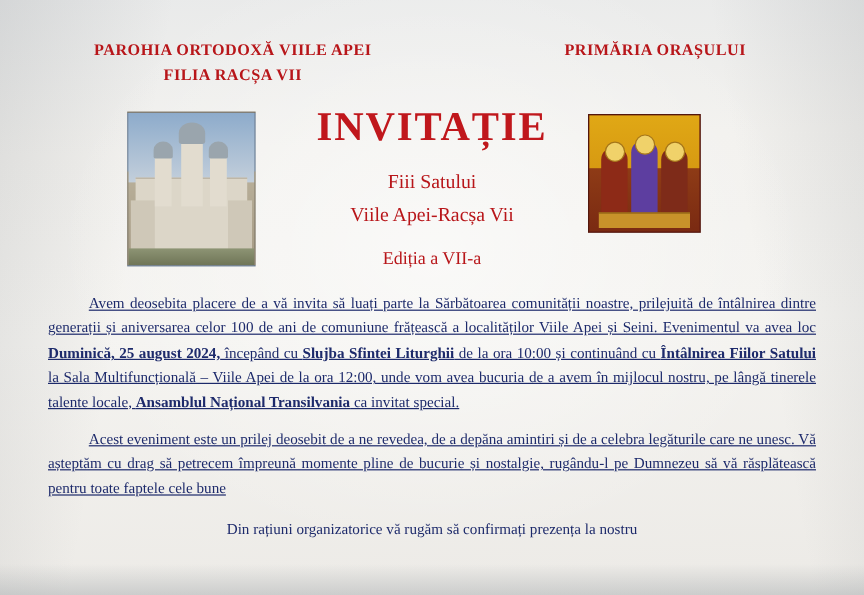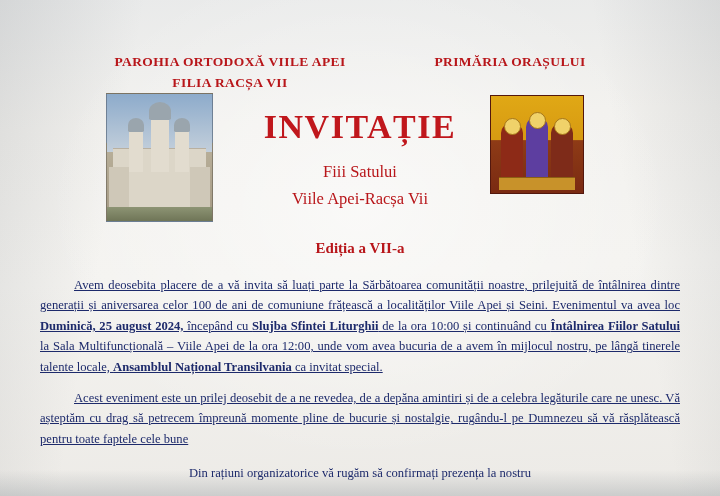--- a/index.html
+++ b/index.html
@@ -46,23 +46,23 @@
 
   .content {
     position: relative;
     z-index: 6;
     padding: 0;
   }
 
   
   .header {
     display: flex;
-    justify-content: center;
+    justify-content: space-between;
     align-items: flex-start;
-    padding: 52px 44px 0 44px;
+    padding: 32px 44px 0 44px;
   }
   .org {
     color: #b8161a;
     font-weight: bold;
     font-size: 13.5px;
     letter-spacing: 0.4px;
     line-height: 1.55;
     text-align: center;
     text-transform: uppercase;
   }
@@ -83,22 +83,21 @@
   }
   .subtitle {
     color: #b8161a;
     font-size: 16.5px;
     line-height: 1.6;
     margin-top: 14px;
   }
   .edition {
     color: #b8161a;
     font-size: 15px;
-    margin-top: 28px;
-    font-weight: bold;
+    margin-top: 16px;
   }
 
   
   .photo {
     position: absolute;
     z-index: 7;
     border: 1px solid rgba(0,0,0,0.25);
     overflow: hidden;
   }
   #church-photo {

